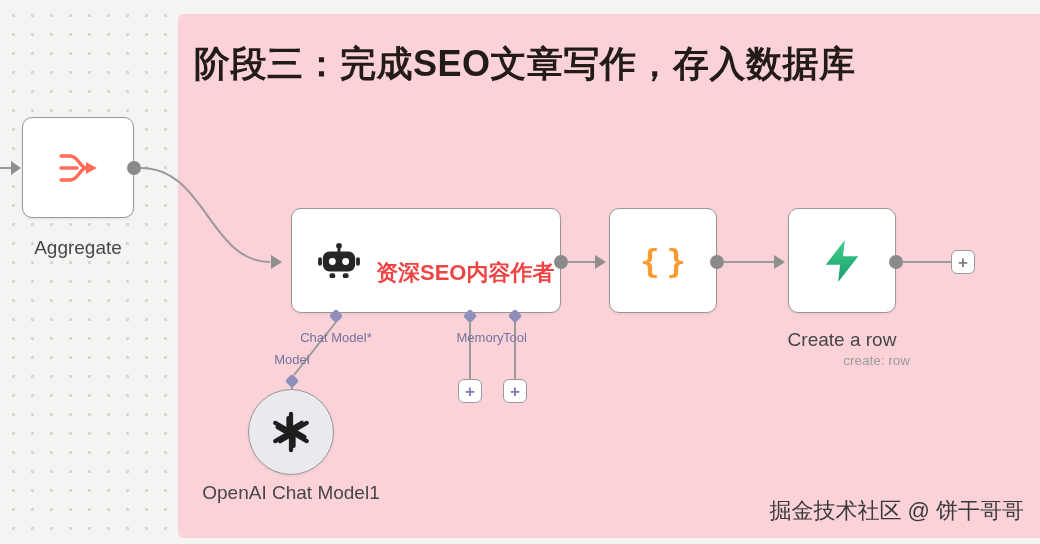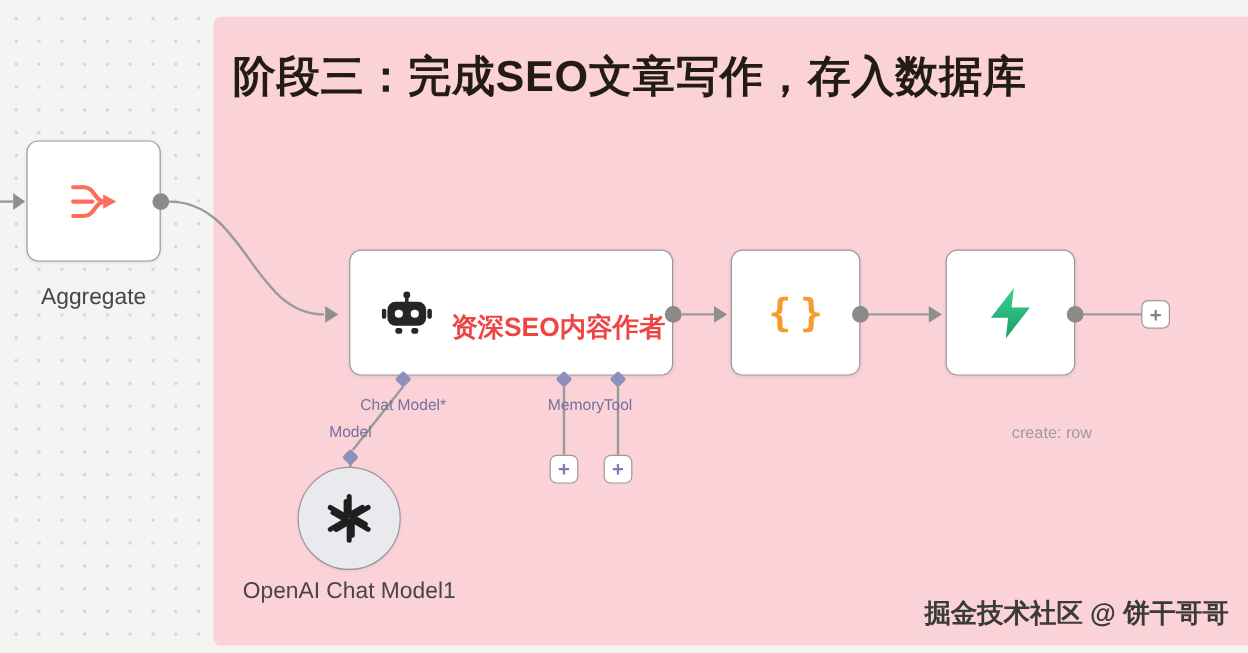--- a/index.html
+++ b/index.html
@@ -67,21 +67,21 @@
     display:flex; align-items:center; justify-content:center;
     box-shadow:0 1px 3px rgba(0,0,0,0.07);
   }
   .code-glyph {
     font-family:"DejaVu Sans Mono", monospace;
     font-size:32px; font-weight:700; color:#f99a2e;
     letter-spacing:7px; padding-left:7px;
   }
   .watermark {
     position:absolute; right:16px; bottom:18px;
-    font-size:22px; font-weight:700; color:#3a3a3a; white-space:nowrap;
+    font-size:22px; font-weight:400; color:#3a3a3a; white-space:nowrap;
   }
 </style>
 </head>
 <body>
 
 <div class="canvas">
 
   <div class="sticky">
     <div class="sticky-title">阶段三：完成SEO文章写作，存入数据库</div>
   </div>
@@ -189,20 +189,21 @@
       <defs>
         <linearGradient id="sbgrad" x1="0" y1="0" x2="0" y2="1">
           <stop offset="0" stop-color="#3ecf8e"></stop>
           <stop offset="1" stop-color="#1b9e6a"></stop>
         </linearGradient>
       </defs>
       <path d="M27 2 L7 28 L22 28 L20 46 L41 19 L25 19 Z" fill="url(#sbgrad)"></path>
     </svg>
   </div>
   <div class="port-circle" style="left:889px; top:255px;"></div>
+  <div class="node-label" style="left:774px; top:329px; width:136px;">Create a row</div>
   <div class="node-sublabel" style="left:774px; top:353px; width:136px;">create: row</div>
 
   <div class="plus-btn plus-gray" style="left:951px; top:250px;">
     <span>+</span>
   </div>
 
   <div class="watermark">掘金技术社区 @ 饼干哥哥</div>
 
 </div>
 

